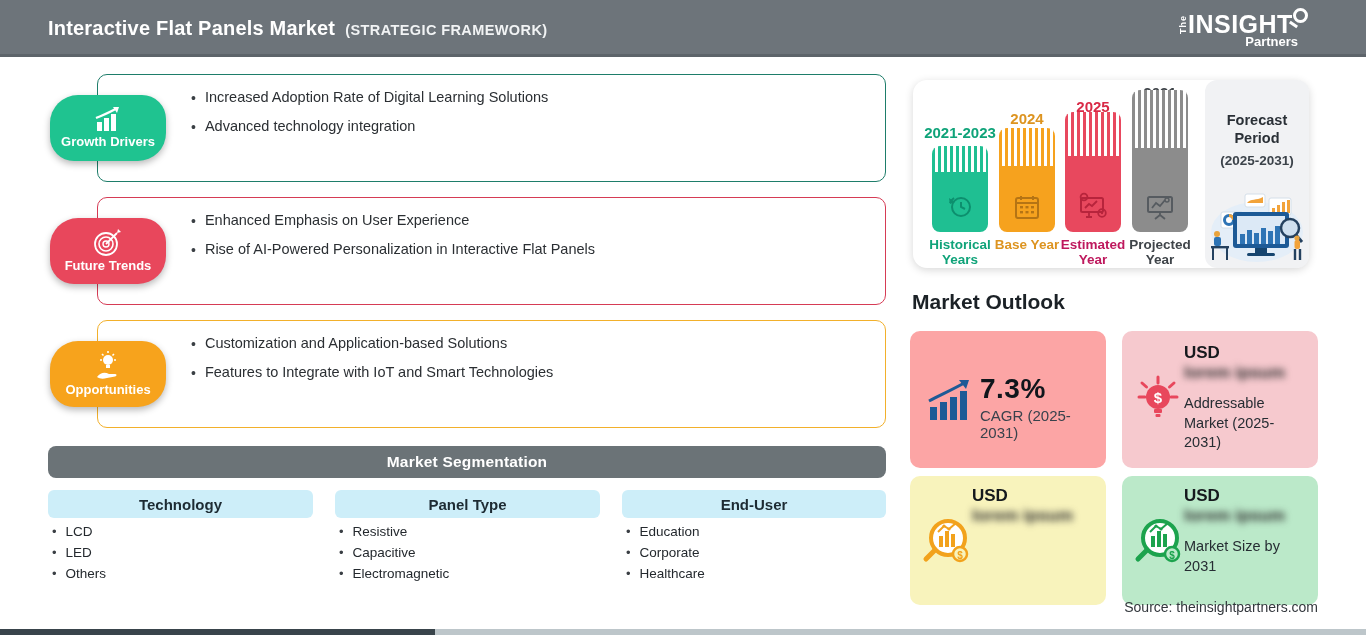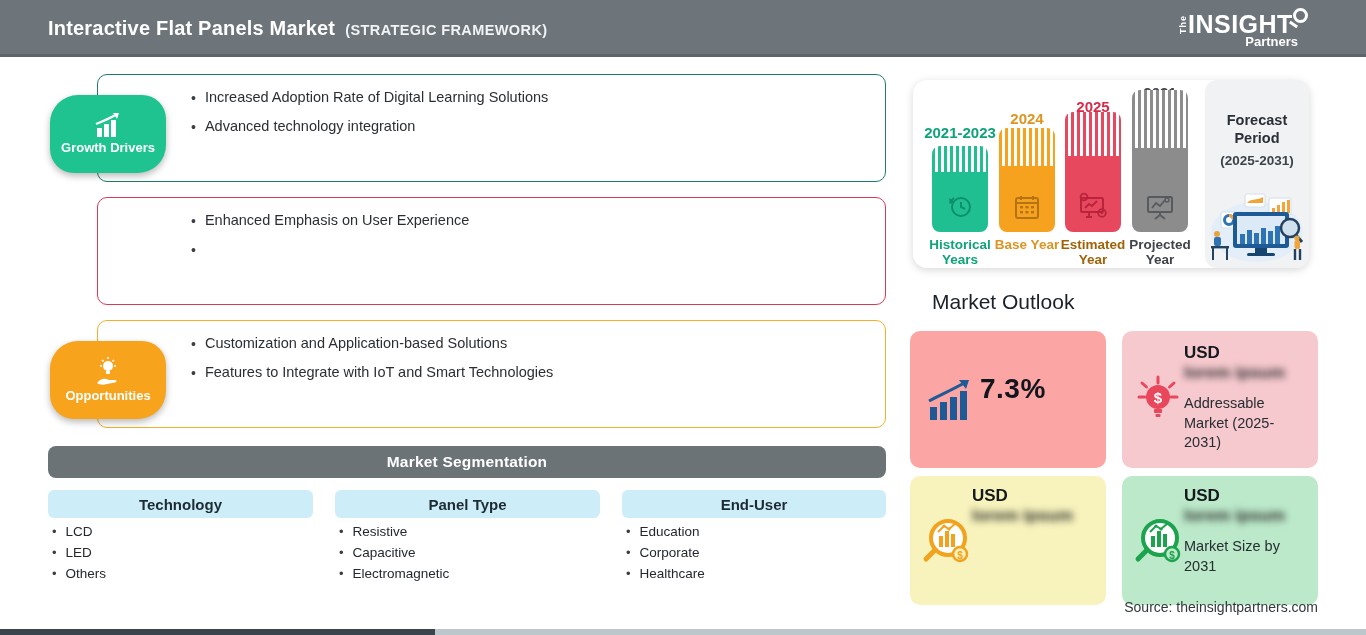--- a/index.html
+++ b/index.html
@@ -13,21 +13,21 @@
   .header-subtitle { color:#f1f3f4; font-size:14.5px; font-weight:bold; margin-left:10px; letter-spacing:.4px; }
   .logo { position:absolute; right:58px; top:8px; width:130px; height:44px; color:#fff; }
   .logo-the { position:absolute; left:0; top:7px; font-size:9px; font-weight:bold; writing-mode:vertical-rl; transform:rotate(180deg); letter-spacing:1px; }
   .logo-insight { position:absolute; left:10px; top:2px; font-size:25px; font-weight:bold; letter-spacing:.5px;text-align:center; }
   .logo-partners { position:absolute; right:10px; top:26px; font-size:13px; font-weight:bold; }
   .logo-lens { position:absolute; right:0; top:0; width:15px; height:15px; border:3px solid #fff; border-radius:50%; }
   .logo-lens::after { content:""; position:absolute; left:-7px; top:12px; width:9px; height:3px; background:#fff; transform:rotate(35deg); }
 
   
   .callout-box { position:absolute; left:97px; width:789px; height:108px; background:#fff; border-radius:10px; border:1.5px solid; }
-  .callout-badge { position:absolute; left:50px; width:116px; height:78px; border-radius:28px 24px 28px 24px; box-shadow:0 3px 7px rgba(0,0,0,.28); z-index:2; display:flex; flex-direction:column; align-items:center; justify-content:center; }
+  .callout-badge { position:absolute; left:50px; width:116px; height:66px; border-radius:28px 24px 28px 24px; box-shadow:0 3px 7px rgba(0,0,0,.28); z-index:2; display:flex; flex-direction:column; align-items:center; justify-content:center; }
   .badge-label { color:#fff; font-size:13px; font-weight:bold; margin-top:1px; }
   .bullets { position:absolute; left:93px; top:14px; }
   .bullet-line { display:flex; align-items:flex-start; margin-bottom:10px; color:#2b2f33; font-size:14.5px; }
   .bullet-dot { margin-right:9px; font-size:14px; line-height:19px; color:#3a3f44; }
 
   
   .seg-bar { position:absolute; left:48px; top:446px; width:838px; height:32px; background:#6b7377; border-radius:8px; display:flex; align-items:center; justify-content:center; }
   .seg-bar-title { color:#fff; font-size:15.5px; font-weight:bold; letter-spacing:.2px; }
   .seg-pill { position:absolute; top:490px; height:28px; background:#cdeef9; border-radius:6px; display:flex; align-items:center; justify-content:center; }
   .seg-pill span { color:#1d2b33; font-size:15px; font-weight:bold; }
@@ -40,21 +40,21 @@
   .tbar { position:absolute; width:56px; border-radius:8px; }
   .tbar-year { position:absolute; width:100px; text-align:center; font-size:15px; font-weight:bold; }
   .tbar-icon { position:absolute; }
   .tbar-label { position:absolute; top:158px; width:86px; text-align:center; font-size:13.5px; font-weight:bold; line-height:1.1; }
   .forecast-panel { position:absolute; left:292px; top:0; width:104px; height:188px; background:#f1f2f4; border-radius:12px; }
   .forecast-line { text-align:center; color:#2a3036; font-size:14.5px; font-weight:bold; line-height:1.25; }
   .forecast-range { text-align:center; color:#3c434a; font-size:13.5px; font-weight:bold; margin-top:6px; }
   .forecast-illus { position:absolute; left:2px; bottom:4px; }
 
   
-  .outlook-heading { position:absolute; left:912px; top:290px; font-size:21px; font-weight:normal; color:#1b2126;margin-left:20px; }
+  .outlook-heading { position:absolute; left:912px; top:290px; font-size:21px; font-weight:bold; color:#1b2126; }
   .ocard { position:absolute; width:196px; border-radius:10px; }
   .ocard-usd { font-size:17px; font-weight:bold; color:#15191d; }
   .ocard-blur { font-size:17px; font-weight:bold; color:#2d2d2d; filter:blur(3.5px); white-space:nowrap; }
   .ocard-label { font-size:14.5px; color:#262d33; line-height:1.35; margin-top:11px; }
   .cagr-value { font-size:28px; font-weight:bold; color:#10161c; letter-spacing:.5px; }
   .cagr-label { font-size:15px; color:#39424c; margin-top:2px; }
   .source-line { position:absolute; right:48px; top:599px; font-size:14px; color:#33383d; }
 
   
   .bottom-dark { position:absolute; left:0; top:629px; width:435px; height:6px; background:#39444b; }
@@ -101,22 +101,33 @@
   </div>
 
   <div class="callout-box" style="top:197px; border-color:#d63b55;">
     <div class="bullets">
       <div class="bullet-line">
           <span class="bullet-dot">•</span>
           <span>Enhanced Emphasis on User Experience</span>
         </div>
       <div class="bullet-line">
           <span class="bullet-dot">•</span>
-        </div>
-    </div>
+          <span>Rise of AI-Powered Personalization in Interactive Flat Panels</span>
+        </div>
+    </div>
+  </div>
+  <div class="callout-badge" style="top:218px; background:#e8475c;">
+    <svg width="36" height="28" viewBox="0 0 36 28">
+      <circle cx="16" cy="15" r="11" stroke="#fff" stroke-width="1.8" fill="none"></circle>
+      <circle cx="16" cy="15" r="7" stroke="#fff" stroke-width="1.6" fill="none"></circle>
+      <circle cx="16" cy="15" r="3" stroke="#fff" stroke-width="1.4" fill="none"></circle>
+      <path d="M16 15 L 27 4" stroke="#fff" stroke-width="1.8"></path>
+      <path d="M27 4 L 31 3 L 28 0 Z" fill="#fff"></path>
+    </svg>
+    <span class="badge-label">Future Trends</span>
   </div>
 
   <div class="callout-box" style="top:320px; border-color:#f2b02b;">
     <div class="bullets">
       <div class="bullet-line">
           <span class="bullet-dot">•</span>
           <span>Customization and Application-based Solutions</span>
         </div>
       <div class="bullet-line">
           <span class="bullet-dot">•</span>
@@ -250,21 +261,21 @@
       <svg class="tbar-icon" style="left:14px; bottom:12px;" width="28" height="26" viewBox="0 0 28 26">
         <rect x="2" y="3" width="24" height="15" rx="1.5" stroke="#565b60" stroke-width="2" fill="none"></rect>
         <path d="M6 14 L10 9 L14 12 L19 6" stroke="#565b60" stroke-width="1.8" fill="none"></path>
         <circle cx="21" cy="6" r="2" stroke="#565b60" stroke-width="1.4" fill="none"></circle>
         <path d="M14 18 L14 21 M9 25 L14 21 L19 25" stroke="#565b60" stroke-width="1.8" fill="none"></path>
       </svg>
     </div>
 
     <div class="tbar-label" style="left:4px; color:#0fa379;">Historical Years</div>
     <div class="tbar-label" style="left:71px; color:#dd9420;">Base Year</div>
-    <div class="tbar-label" style="left:137px; color:#a16207;">Estimated Year</div>
+    <div class="tbar-label" style="left:137px; color:#be185d;">Estimated Year</div>
     <div class="tbar-label" style="left:204px; color:#3f4449;">Projected Year</div>
 
     <div class="forecast-panel">
       <div style="margin-top:31px;">
         <div class="forecast-line">
           <span>Forecast</span><br><span>Period</span>
         </div>
         <div class="forecast-range">(2025-2031)</div>
       </div>
       <svg class="forecast-illus" width="100" height="74" viewBox="0 0 100 74">
@@ -308,20 +319,21 @@
     <svg style="position:absolute; left:16px; top:48px;" width="48" height="44" viewBox="0 0 48 44">
       <rect x="4" y="28" width="7" height="13" fill="#1d5a96"></rect>
       <rect x="14" y="23" width="7" height="18" fill="#1d5a96"></rect>
       <rect x="24" y="18" width="7" height="23" fill="#1d5a96"></rect>
       <rect x="34" y="12" width="7" height="29" fill="#1d5a96"></rect>
       <path d="M3 22 C 14 16, 26 11, 40 3" stroke="#1d5a96" stroke-width="3" fill="none"></path>
       <path d="M33 1 L 43 1 L 40 10 Z" fill="#1d5a96"></path>
     </svg>
     <div style="position:absolute; left:70px; top:42px;">
       <div class="cagr-value">7.3%</div>
+      <div class="cagr-label">CAGR (2025-2031)</div>
     </div>
   </div>
 
   <div class="ocard" style="left:1122px; top:331px; height:137px; background:#f6c9ce;">
     <svg style="position:absolute; left:14px; top:42px;" width="44" height="52" viewBox="0 0 44 52">
       <circle cx="22" cy="24" r="12" fill="#e8475c"></circle>
       <rect x="18" y="36" width="8" height="4" rx="1" fill="#e8475c"></rect>
       <rect x="19.5" y="41" width="5" height="3" rx="1" fill="#e8475c"></rect>
       <path d="M22 4 L22 10 M6 10 L10.5 14 M38 10 L33.5 14 M3 24 L9 24 M41 24 L35 24" stroke="#e8475c" stroke-width="3" stroke-linecap="round"></path>
       <text x="22" y="30" text-anchor="middle" font-size="15" font-weight="bold" fill="#ffffff" font-family="Liberation Sans, sans-serif">$</text>

